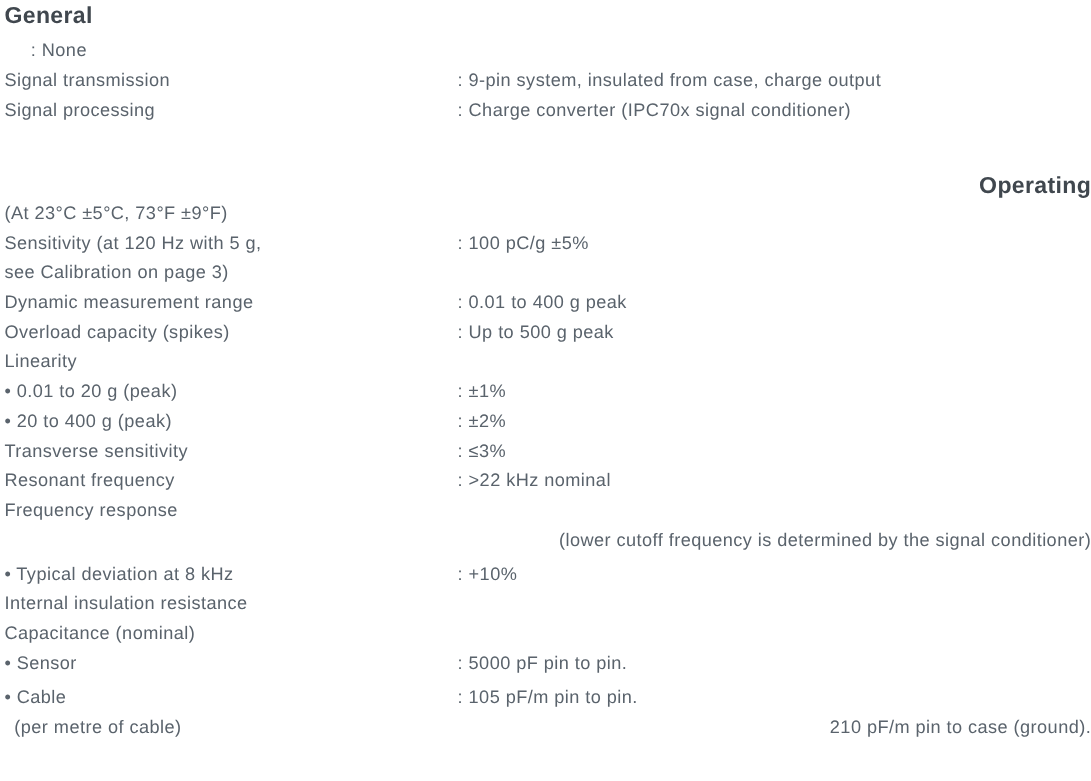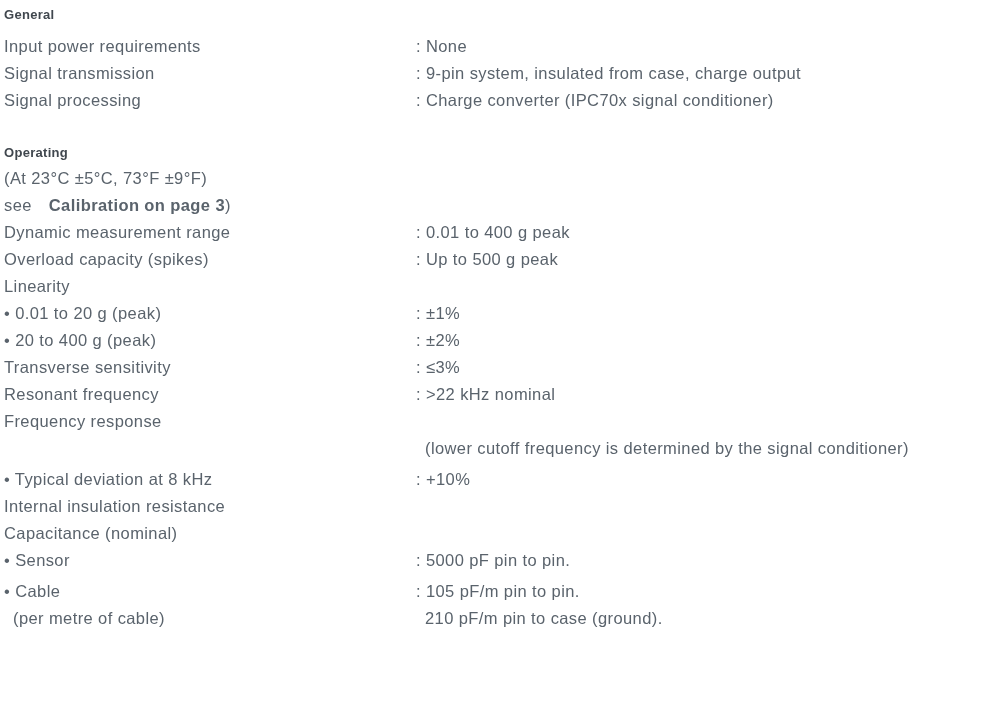--- a/index.html
+++ b/index.html
@@ -15,36 +15,37 @@
     color: #5a636c;
     font-size: 16.5px;
     letter-spacing: 0.4px;
   }
   .page {
     position: relative;
     width: 992px;
     height: 710px;
   }
   .section-heading {
-    font-size: 13px;
+    font-size: 21px;
     font-weight: bold;
     color: #40474e;
     line-height: 24px;
     height: 30px;
     padding-left: 4px;
     letter-spacing: 0.3px;
   }
   .heading-general {
     margin-top: 3px;
     margin-bottom: 3px;
   }
   .heading-operating {
-    margin-top: 24px;
+    margin-top: 40px;
     height: 27px;
     margin-bottom: 0;
+    text-align: right;
   }
   .spec-row {
     display: grid;
     grid-template-columns: 388px 1fr;
     height: 27px;
     line-height: 21px;
     align-items: start;
   }
   .spec-row.cont {
     height: 23px;
@@ -57,56 +58,59 @@
   }
   .spec-label.indent {
     padding-left: 13px;
   }
   .spec-value {
     white-space: nowrap;
     margin-left: 28px;
   }
   .spec-value.indent {
     padding-left: 9px;
+    text-align: right;
   }
   .bold-ref {
-    font-weight: bold;
-    margin-left: 12px;
+    font-weight: normal;
   }
   sup {
     font-size: 0.62em;
     line-height: 0;
     vertical-align: super;
   }
 </style>
 </head>
 <body>
 
 <div class="page">
 
   <div class="section-heading heading-general">General</div>
 
   <div class="spec-row">
-    <span class="spec-label">Input power requirements</span>
     <span class="spec-value">: None</span>
   </div>
   <div class="spec-row">
     <span class="spec-label">Signal transmission</span>
     <span class="spec-value">: 9-pin system, insulated from case, charge output</span>
   </div>
   <div class="spec-row">
     <span class="spec-label">Signal processing</span>
     <span class="spec-value">: Charge converter (IPC70x signal conditioner)</span>
   </div>
 
   <div class="section-heading heading-operating">Operating</div>
 
   <div class="spec-row">
     <span class="spec-label">(At 23°C ±5°C, 73°F ±9°F)</span>
     <span class="spec-value"></span>
+  </div>
+  <div class="spec-row">
+    <span class="spec-label">Sensitivity (at 120 Hz with 5 g,</span>
+    <span class="spec-value">: 100 pC/g ±5%</span>
   </div>
   <div class="spec-row">
     <span class="spec-label"><span>see </span><span class="bold-ref">Calibration on page 3</span><span>)</span></span>
     <span class="spec-value"></span>
   </div>
   <div class="spec-row">
     <span class="spec-label">Dynamic measurement range</span>
     <span class="spec-value">: 0.01 to 400 g peak</span>
   </div>
   <div class="spec-row">

